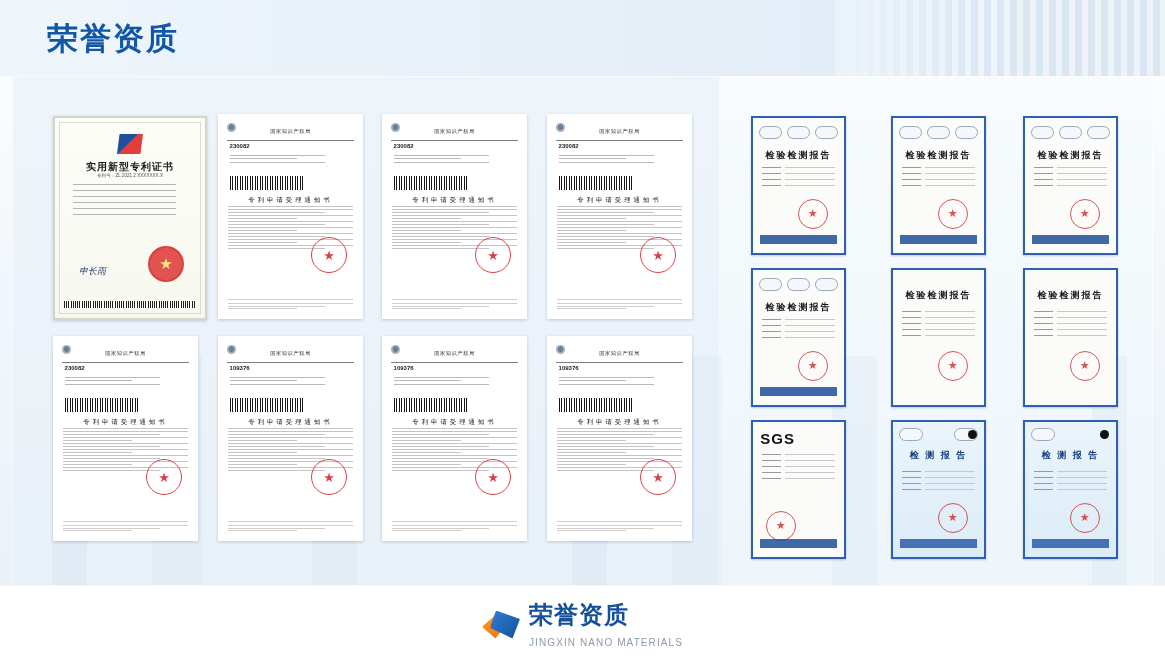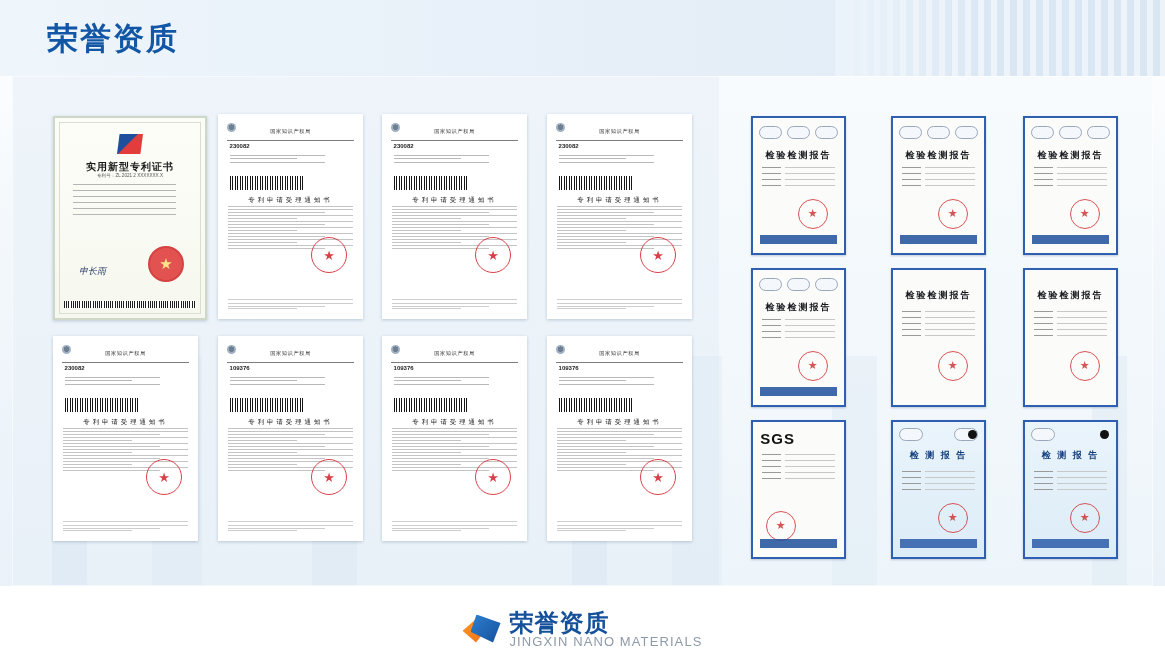--- a/index.html
+++ b/index.html
@@ -204,21 +204,21 @@
     background:linear-gradient(135deg,#ff9a1f 0%,#f26a1b 100%);
     clip-path:polygon(0 55%,55% 0,100% 18%,45% 100%);
   }
   .logo-mark:after{
     content:"";position:absolute;left:8px;top:2px;width:30px;height:28px;
     background:linear-gradient(135deg,#2f7fd1 0%,#14509b 100%);
     clip-path:polygon(20% 0,100% 30%,75% 100%,0 62%);
   }
   .logo-text{display:flex;flex-direction:column;line-height:1;}
   .logo-cn{font-size:24px;font-weight:bold;color:#15509b;letter-spacing:1px;}
-  .logo-en{font-size:13px;color:#8d9aa8;letter-spacing:1.1px;margin-top:0;}
+  .logo-en{font-size:10px;color:#8d9aa8;letter-spacing:1.1px;margin-top:11px;}
   .edge-shadow{
     position:absolute;left:12px;top:76px;width:1141px;height:510px;
     box-shadow:inset 0 0 0 1px rgba(255,255,255,.6);pointer-events:none;
   }
 </style>
 </head>
 <body>
 
 <div class="slide">
 

